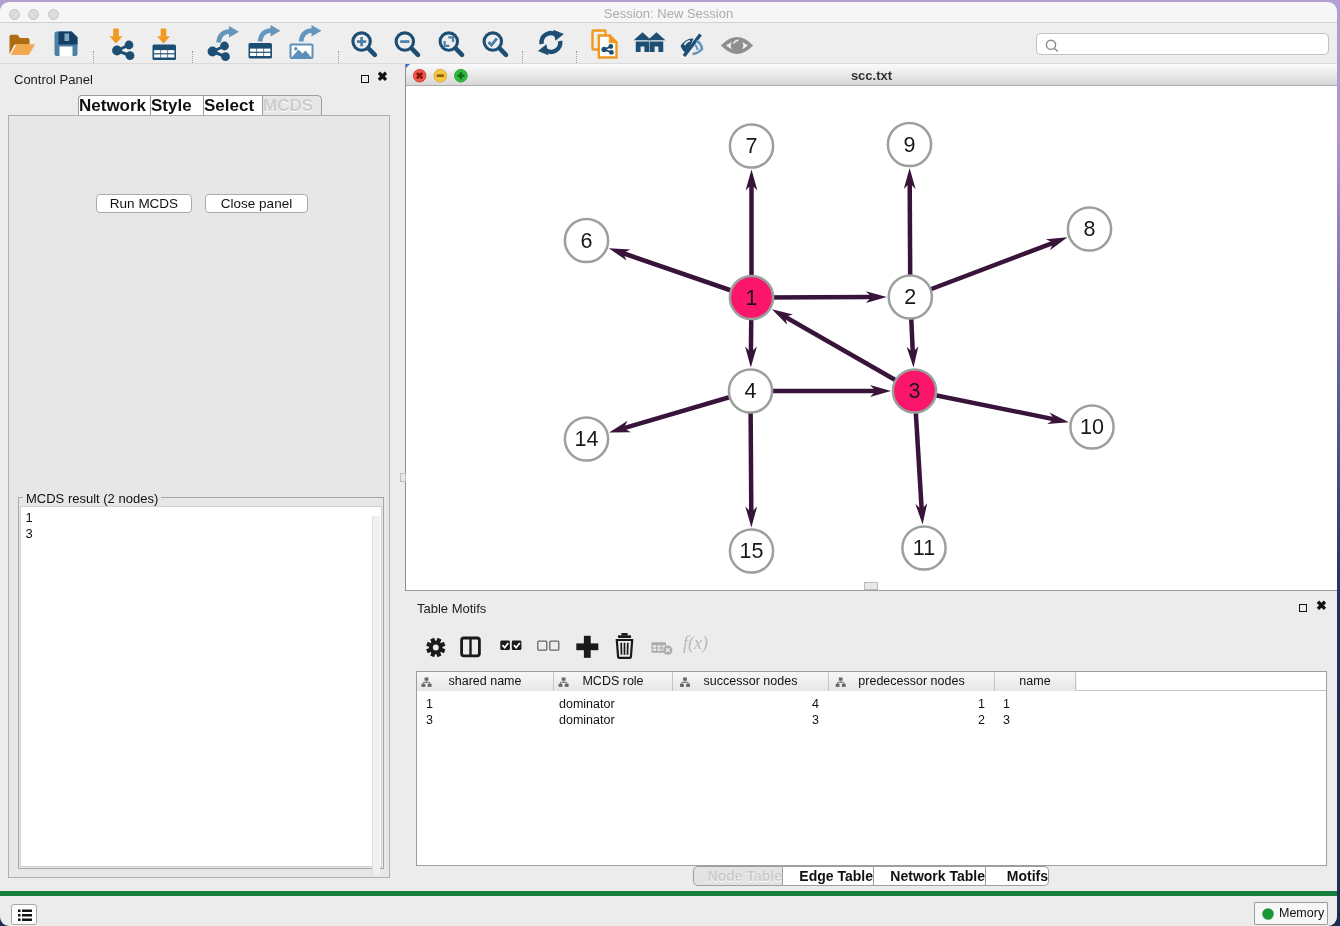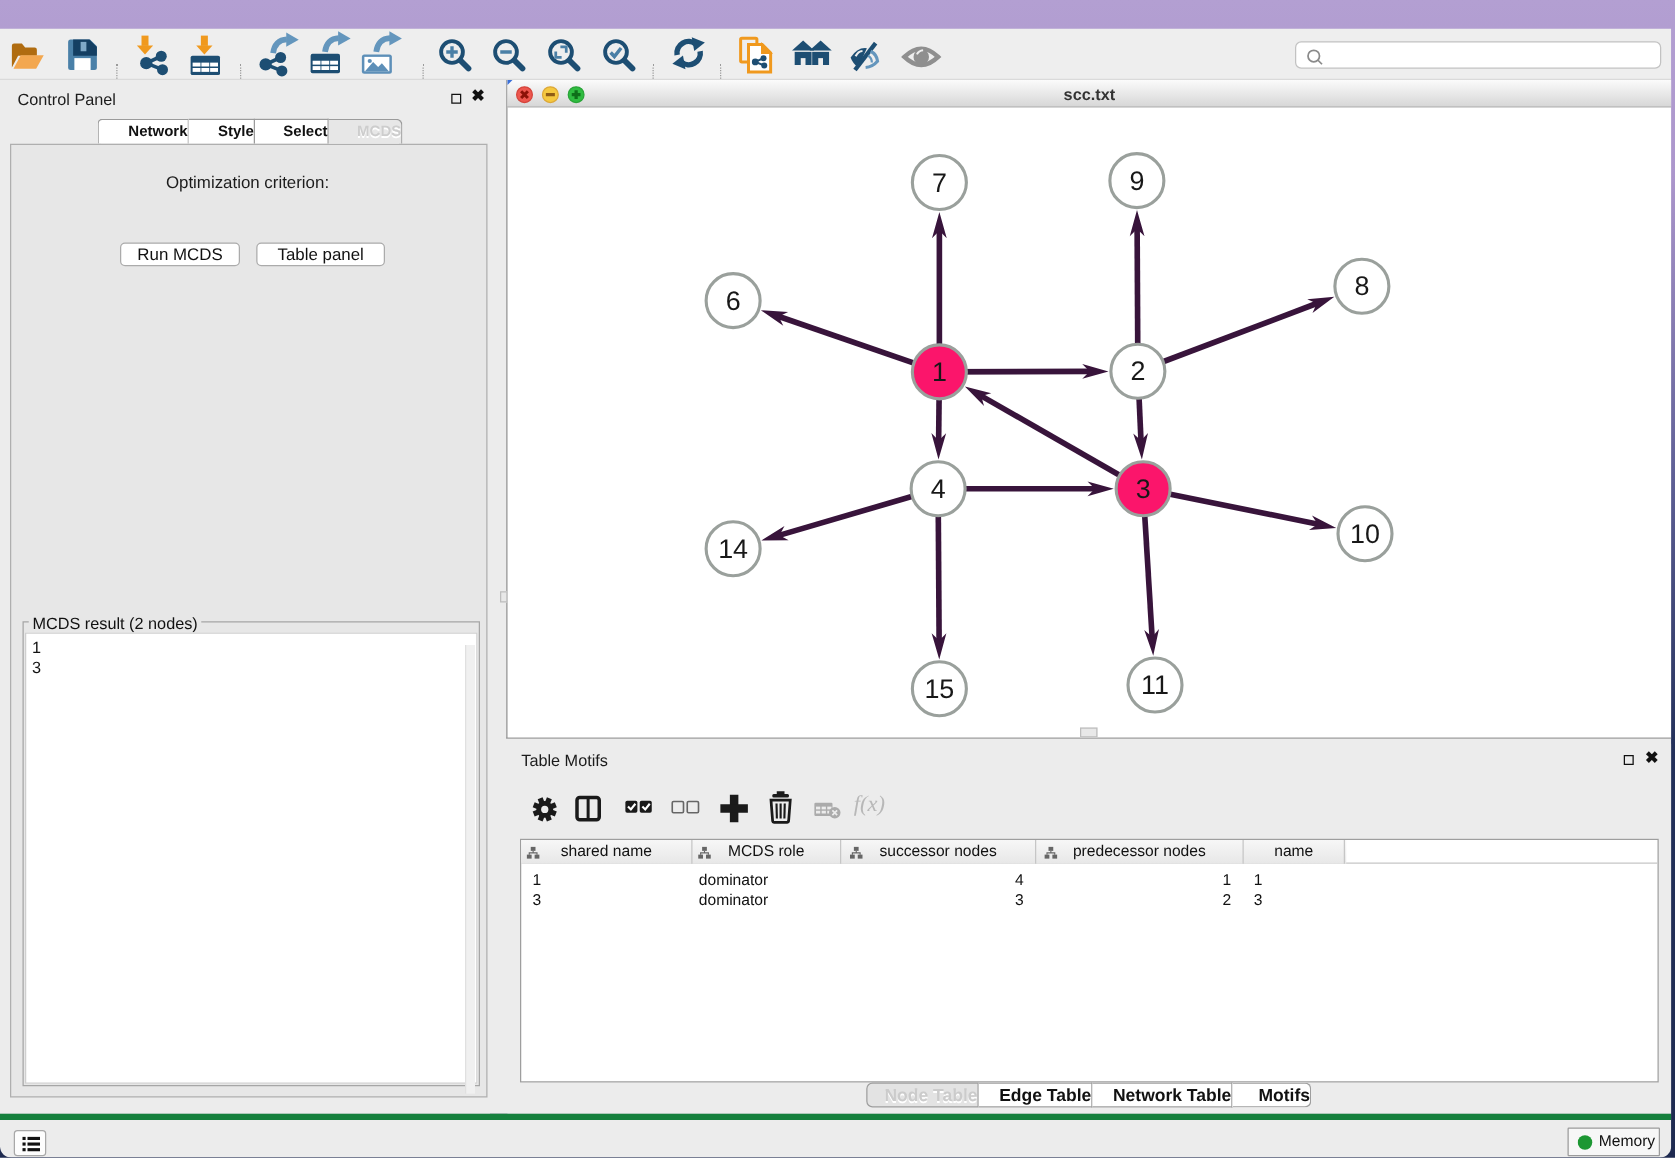--- a/index.html
+++ b/index.html
@@ -9,21 +9,21 @@
 #wtitle{position:absolute;left:0;top:4px;width:1337px;text-align:center;font-size:13px;color:#ababab}
 #toolbar{left:0;top:23px;width:1337px;height:41px;background:#eeeeee;border-bottom:1px solid #dadada}
 .sep{position:absolute;top:28px;height:30px;width:0;border-left:1px dotted #9a9a9a}
 #searchbox{position:absolute;left:1036px;top:10px;width:293px;height:22px;background:#fff;border:1px solid #c2c2c2;border-radius:5px}
 #main{left:0;top:64px;width:1337px;height:827px;background:#ececec}
 
 #cpanel{position:absolute;left:0;top:0;width:392px;height:827px;background:#ececec}
 #cphead{position:absolute;left:14px;top:8px;font-size:13px;color:#1c1c1c}
 .fl{position:absolute;width:7.5px;height:7.5px;border:1.4px solid #111}
 .xi{position:absolute;font-size:13px;font-weight:bold;color:#111}
-.tab{position:absolute;top:31px;height:20px;background:#fff;border:1px solid #9b9b9b;border-bottom:none;border-left:none;font-size:12px;font-weight:bold;color:#111;text-align:right;line-height:19px}
+.tab{position:absolute;top:31px;height:20px;background:#fff;border:1px solid #9b9b9b;border-bottom:none;border-left:none;font-size:17px;font-weight:bold;color:#111;text-align:left;line-height:19px}
 .tabsel{background:#e7e7e7;color:#cdcdcd;text-shadow:0 1px 0 #fff;z-index:3}
 #cpcontent{position:absolute;left:8px;top:51px;width:382px;height:763px;background:#e7e7e7;border:1px solid #afafaf}
 #optlabel{position:absolute;left:0;top:22px;width:378px;text-align:center;font-size:13.5px;color:#1c1c1c}
 #dropdown{position:absolute;left:36px;top:45px;width:311px;height:20px;background:#fff;border:1px solid #ababab;border-radius:4px;font-size:13.5px;color:#111;line-height:18px;padding-left:13px}
 .btn{position:absolute;top:78px;height:19px;background:#fff;border:1px solid #ababab;border-radius:4px;font-size:13.5px;color:#111;text-align:center;line-height:17px}
 #fieldset{position:absolute;left:9px;top:381px;width:366px;height:372px;border:1px solid #a6a6a6}
 #fslegend{position:absolute;left:4px;top:-7px;background:#e7e7e7;padding:0 3px;font-size:13px;color:#111}
 #fsinner{position:absolute;left:1px;top:8px;width:362px;height:361px;background:#fff;border:1px solid #cfcfcf}
 #fstext{position:absolute;left:4.5px;top:3px;font-size:13px;color:#111;line-height:16px;white-space:pre}
 #fsscroll{position:absolute;right:1px;top:9px;width:8px;height:359px;background:#f0f0f0;border-left:1px solid #e0e0e0}
@@ -43,20 +43,26 @@
 #theadbg{position:absolute;left:0;top:0;width:660px;height:19px;background:linear-gradient(#f7f7f7,#e7e7e7)}
 .hcell{position:absolute;top:0;height:19px;border-right:1px solid #c6c6c6;font-size:12.5px;color:#111;text-align:center;line-height:19px}
 .cell{position:absolute;font-size:12.5px;color:#111;line-height:16px}
 .ttab{position:absolute;top:271px;height:20px;background:#fff;border:1px solid #9e9e9e;border-left:none;font-size:14px;font-weight:bold;color:#111;text-align:right;line-height:19px}
 #statusbar{left:0;top:891px;width:1337px;height:35px;background:#ececec;border-top:5px solid #15803d}
 #listbtn{position:absolute;left:11px;top:8px;width:26px;height:21px;background:#fdfdfd;border:1px solid #a8a8a8;border-radius:3px}
 #membtn{position:absolute;left:1254px;top:6px;width:74px;height:23px;background:#f7f7f7;border:1px solid #9b9b9b;border-radius:1px;font-size:12.5px;color:#111;line-height:21px;padding-left:24px}
 </style></head>
 <body>
 <div id="win">
+  <div id="titlebar" class="abs">
+    <div class="tl" style="left:8.5px"></div>
+    <div class="tl" style="left:28px"></div>
+    <div class="tl" style="left:47.5px"></div>
+    <div id="wtitle">Session: New Session</div>
+  </div>
   <div id="toolbar" class="abs">
     <div class="sep" style="left:93px"></div>
     <div class="sep" style="left:192px"></div>
     <div class="sep" style="left:338px"></div>
     <div class="sep" style="left:522px"></div>
     <div class="sep" style="left:576px"></div>
     <svg width="1340" height="41" style="position:absolute;left:0;top:0">
         <path d="M9.5,31 V13.5 q0,-1.8 1.8,-1.8 h6.2 l2.6,3.2 h7.6 q1.8,0 1.8,1.8 v4.8 h-15 z" fill="#b06c10"></path>
         <polygon points="10.8,32 16.6,21.2 35,21.2 28.9,32" fill="#f3a74f"></polygon>
         <path d="M56.5,8.5 h15.5 l5.5,5.5 v17 q0,2 -2,2 h-19 q-2,0 -2,-2 v-20.5 q0,-2 2,-2 z" fill="#4a80a8"></path>
@@ -152,23 +158,22 @@
   <div id="main" class="abs">
     <div id="cpanel">
       <div id="cphead">Control Panel</div>
       <div class="fl" style="left:361px;top:11px"></div>
       <div class="xi" style="left:377px;top:5px">✖</div>
       <div class="tab" style="left:78px;width:73px;border-left:1px solid #9b9b9b;border-radius:4px 0 0 0">Network</div>
       <div class="tab" style="left:151px;width:53px">Style</div>
       <div class="tab" style="left:204px;width:59px">Select</div>
       <div class="tab tabsel" style="left:263px;width:59px;border-radius:0 5px 0 0">MCDS</div>
       <div id="cpcontent">
-        <div id="optlabel">Optimization criterion:</div>
         <div class="btn" style="left:87px;width:96px">Run MCDS</div>
-        <div class="btn" style="left:196px;width:103px">Table panel</div>
+        <div class="btn" style="left:196px;width:103px">Close panel</div>
         <div id="fieldset">
           <div id="fslegend">MCDS result (2 nodes)</div>
           <div id="fsinner">
             <div id="fstext">1
 3</div>
             <div id="fsscroll"></div>
           </div>
         </div>
       </div>
     </div>

